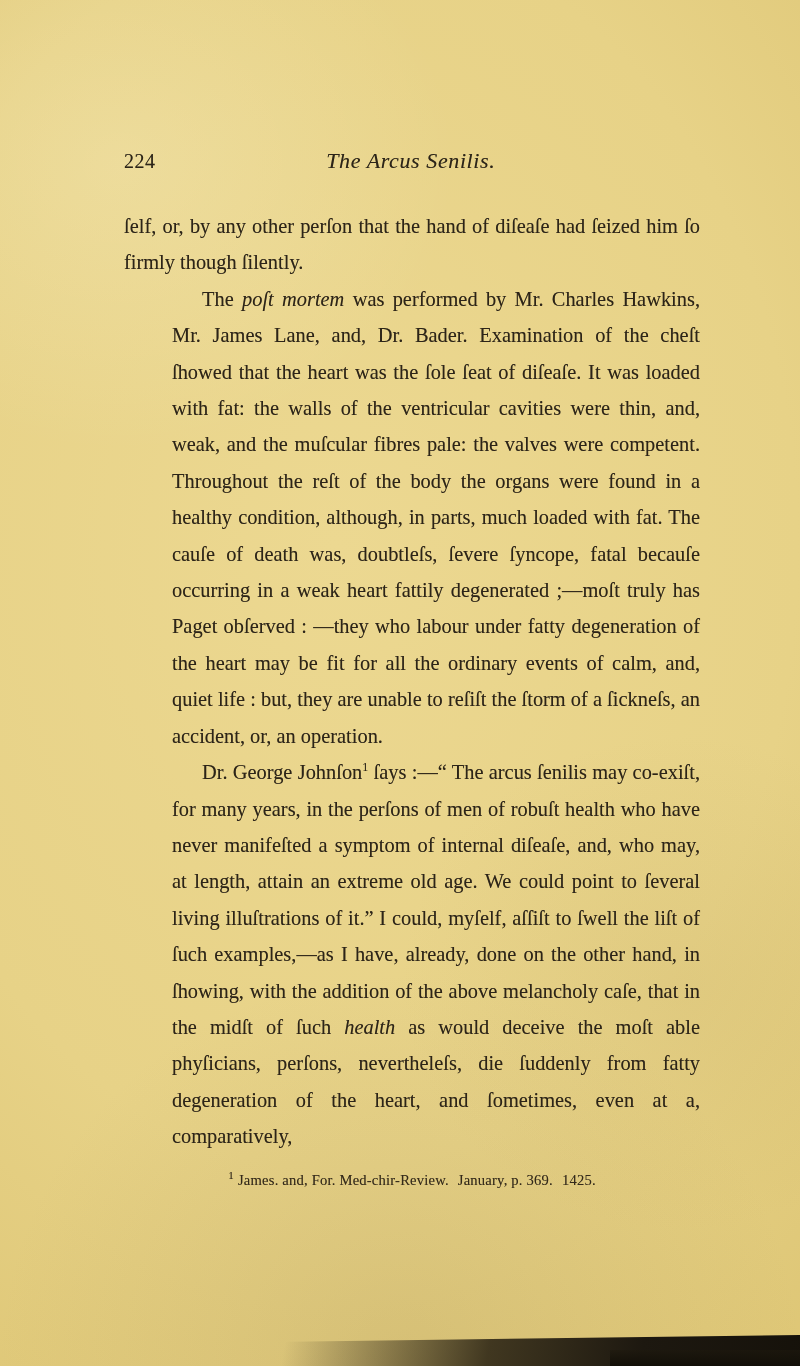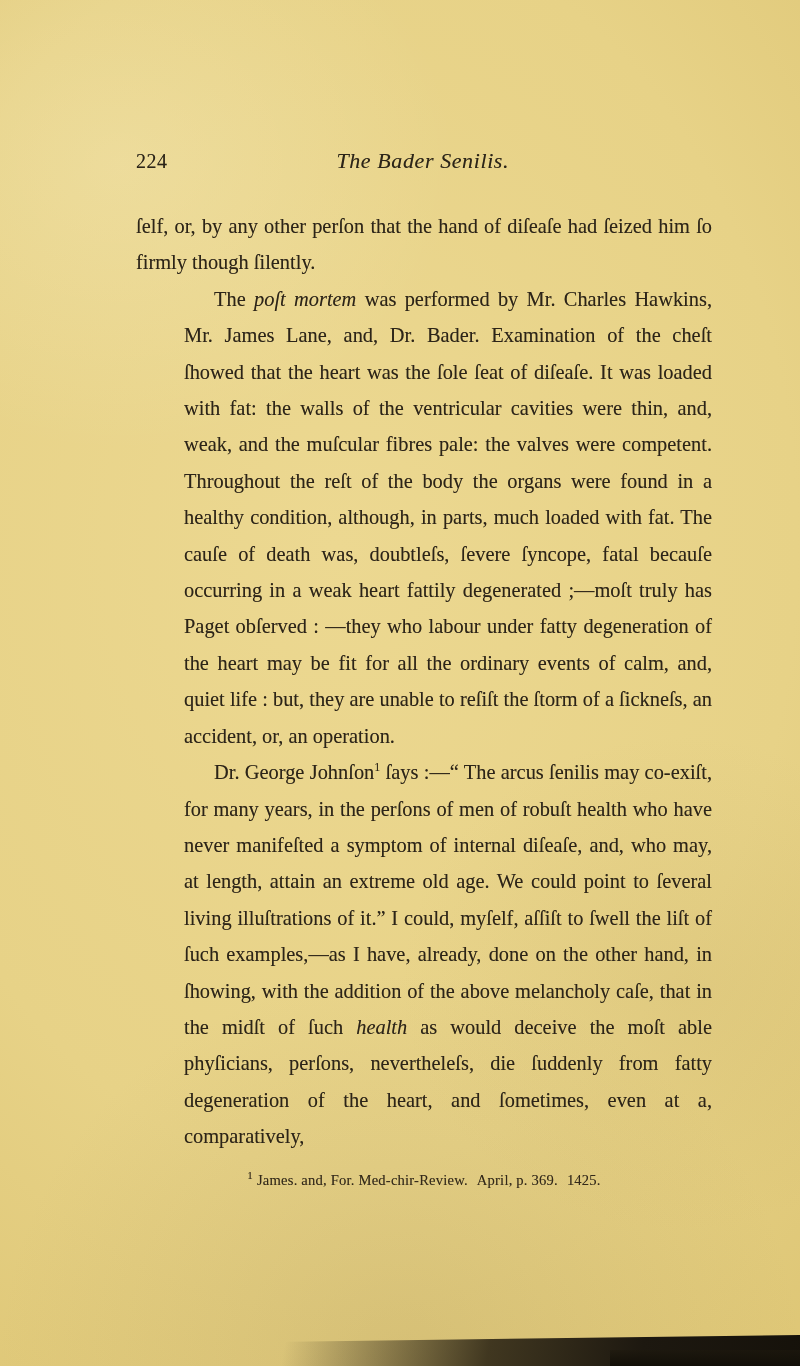--- a/index.html
+++ b/index.html
@@ -47,21 +47,21 @@
     position: absolute;
     right: 0;
     bottom: 0;
     width: 190px;
     height: 16px;
     background: linear-gradient(180deg, rgba(30,25,14,0.55), #120f08);
   }
 
   .content {
     position: absolute;
-    left: 136px;
+    left: 124px;
     top: 0;
     width: 576px;
     z-index: 2;
   }
 
   .running-head {
     display: flex;
     align-items: baseline;
     padding-top: 148px;
     height: 30px;
@@ -129,35 +129,35 @@
 </style>
 </head>
 <body>
 
 <div class="page">
 
   <div class="content">
 
     <div class="running-head">
       <span class="folio">224</span>
-      <span class="head-title">The Bader Senilis.</span>
+      <span class="head-title">The Arcus Senilis.</span>
     </div>
 
     <div class="body-text">
 
       <p><span>ſelf, or, by any other perſon that the hand of diſeaſe had ſeized him ſo firmly though ſilently.</span></p>
 
       <p class="indent"><span>The </span><span class="italic">poſt mortem</span><span> was performed by Mr. Charles Hawkins, Mr. James Lane, and, Dr. Bader. Examination of the cheſt ſhowed that the heart was the ſole ſeat of diſeaſe. It was loaded with fat: the walls of the ventricular cavities were thin, and, weak, and the muſcular fibres pale: the valves were competent. Throughout the reſt of the body the organs were found in a healthy condition, although, in parts, much loaded with fat. The cauſe of death was, doubtleſs, ſevere ſyncope, fatal becauſe occurring in a weak heart fattily degenerated ;—moſt truly has Paget obſerved : —they who labour under fatty degeneration of the heart may be fit for all the ordinary events of calm, and, quiet life : but, they are unable to reſiſt the ſtorm of a ſickneſs, an accident, or, an operation.</span></p>
 
       <p class="indent"><span>Dr. George Johnſon</span><sup class="fnref">1</sup><span> ſays :—“ The arcus ſenilis may co-exiſt, for many years, in the perſons of men of robuſt health who have never manifeſted a symptom of internal diſeaſe, and, who may, at length, attain an extreme old age. We could point to ſeveral living illuſtrations of it.” I could, myſelf, aſſiſt to ſwell the liſt of ſuch examples,—as I have, already, done on the other hand, in ſhowing, with the addition of the above melancholy caſe, that in the midſt of ſuch </span><span class="italic">health</span><span> as would deceive the moſt able phyſicians, perſons, nevertheleſs, die ſuddenly from fatty degeneration of the heart, and ſometimes, even at a, comparatively,</span></p>
 
     </div>
 
     <div class="footnote">
-      <sup class="fn-marker">1</sup><span>James. and, For. Med-chir-Review.</span><span class="fn-gap"></span><span>April, p. 369.</span><span class="fn-gap"></span><span>1425.</span>
+      <sup class="fn-marker">1</sup><span>James. and, For. Med-chir-Review.</span><span class="fn-gap"></span><span>January, p. 369.</span><span class="fn-gap"></span><span>1425.</span>
     </div>
 
   </div>
 
   <div class="scan-edge"></div>
   <div class="scan-edge-2"></div>
 
 </div>
 
 </body></html>

